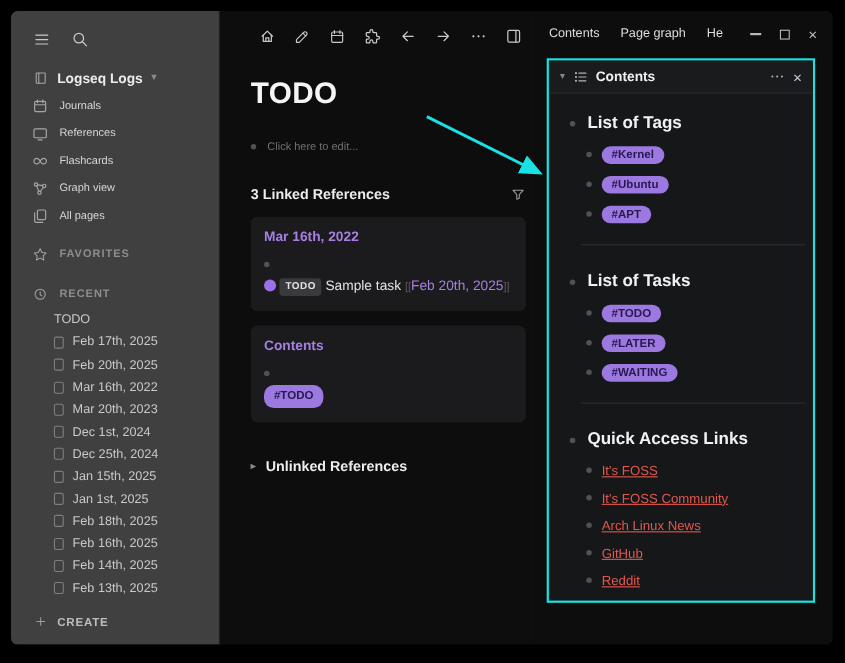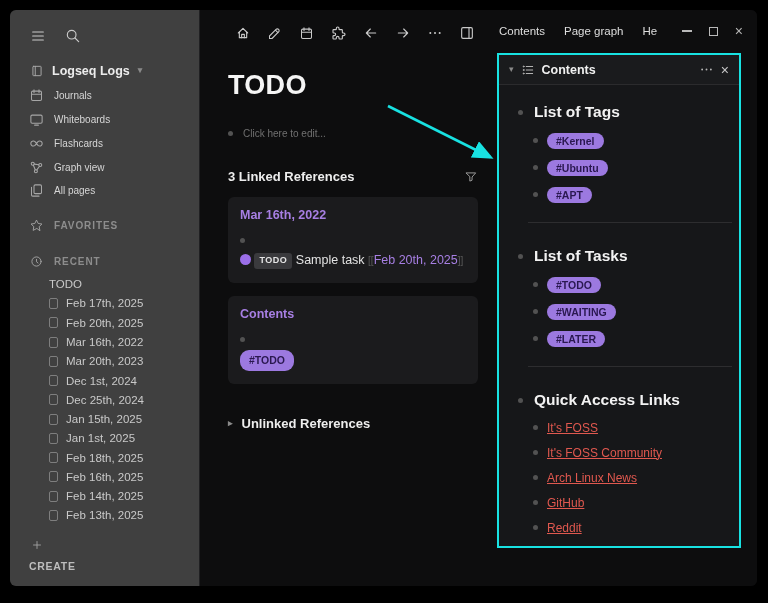--- a/index.html
+++ b/index.html
@@ -21,21 +21,21 @@
   .sidebar { width:190px; min-width:190px; background:#404040; border-right:1px solid #202022; display:flex; flex-direction:column; padding-bottom:10px; }
   .sb-top { display:flex; align-items:center; gap:17px; padding:17px 16px 8px 19px; color:#c9c9c9; }
   .sb-btn { width:18px; height:18px; display:flex; align-items:center; justify-content:center; cursor:pointer; }
   .graph-row { display:flex; align-items:center; gap:8px; padding:10px 16px 6px 19px; color:#ececec; font-weight:700; font-size:12.5px; cursor:pointer; }
   .caret { color:#8a8a8a; font-size:9px; line-height:1; }
   .nav-item { display:flex; align-items:center; gap:10px; height:25px; padding-left:19px; color:#d6d6d6; font-size:10px; cursor:pointer; }
   .ico { width:15px; height:15px; color:#a6a6a6; display:flex; align-items:center; justify-content:center; flex:0 0 auto; }
   .section-label { display:flex; align-items:center; gap:10px; padding:15px 16px 6px 19px; color:#8d8d8d; font-size:10px; letter-spacing:.9px; font-weight:700; }
   .recent-item { display:flex; align-items:center; gap:8px; height:20.3px; padding-left:39px; color:#c9c9c9; font-size:11.5px; cursor:pointer; white-space:nowrap; }
   .doc-ico { width:9px; height:11px; border:1.2px solid #7e7e7e; border-radius:2px; flex:0 0 auto; }
-  .create-row { margin-top:auto; display:flex; align-items:flex-start; gap:8px; padding:12px 16px 4px 19px; color:#bdbdbd; font-size:10.5px; font-weight:700; letter-spacing:.7px; cursor:pointer;flex-direction:column; }
+  .create-row { margin-top:auto; display:flex; align-items:flex-end; gap:8px; padding:12px 16px 4px 19px; color:#bdbdbd; font-size:10.5px; font-weight:700; letter-spacing:.7px; cursor:pointer; }
 
   
   .main { flex:1; min-width:0; display:flex; flex-direction:column; background:#0d0d0e; }
   .main-toolbar { height:46px; display:flex; align-items:center; justify-content:flex-end; gap:9px; padding-right:9px; color:#c9c9c9; }
   .tool-btn { width:23px; height:23px; display:flex; align-items:center; justify-content:center; border-radius:4px; cursor:pointer; }
   .page { padding:6px 9px 0 28px; }
   .page-title { font-size:27px; font-weight:800; color:#f5f5f5; letter-spacing:.3px; margin:8px 0 0 0; }
   .dot { width:5px; height:5px; border-radius:50%; background:#525252; flex:0 0 auto; }
   .edit-row { display:flex; align-items:center; gap:10px; margin-top:27px; color:#707070; font-size:10px; cursor:text; }
   .refs-header { display:flex; align-items:center; margin-top:30px; color:#ededed; font-weight:700; font-size:13px; }
@@ -117,21 +117,21 @@
       </span>
       <span>Journals</span>
     </div>
     <div class="nav-item">
       <span class="ico">
         <svg class="ic" width="15" height="15" viewBox="0 0 24 24">
             <rect x="3" y="5" width="18" height="13" rx="2"></rect>
             <path d="M9 21h6"></path>
           </svg>
       </span>
-      <span>Whiteboards</span>
+      <span>References</span>
     </div>
     <div class="nav-item">
       <span class="ico">
         <svg class="ic" width="15" height="15" viewBox="0 0 24 24">
             <path d="M9.8 9.2a4 4 0 1 0 0 5.6 10 10 0 0 0 2.2-2.8 10 10 0 0 1 2.2-2.8 4 4 0 1 1 0 5.6 10 10 0 0 1-2.2-2.8 10 10 0 0 0-2.2-2.8"></path>
           </svg>
       </span>
       <span>Flashcards</span>
     </div>
     <div class="nav-item">
@@ -398,25 +398,25 @@
         <div class="h-row">
           <span class="dot"></span>
           <span class="h-text">List of Tasks</span>
         </div>
         <div class="t-row">
             <span class="dot"></span>
             <span class="pill">#TODO</span>
           </div>
         <div class="t-row">
             <span class="dot"></span>
+            <span class="pill">#LATER</span>
+          </div>
+        <div class="t-row">
+            <span class="dot"></span>
             <span class="pill">#WAITING</span>
-          </div>
-        <div class="t-row">
-            <span class="dot"></span>
-            <span class="pill">#LATER</span>
           </div>
 
         <div class="divider"></div>
 
         <div class="h-row">
           <span class="dot"></span>
           <span class="h-text">Quick Access Links</span>
         </div>
         <div class="t-row">
             <span class="dot"></span>

